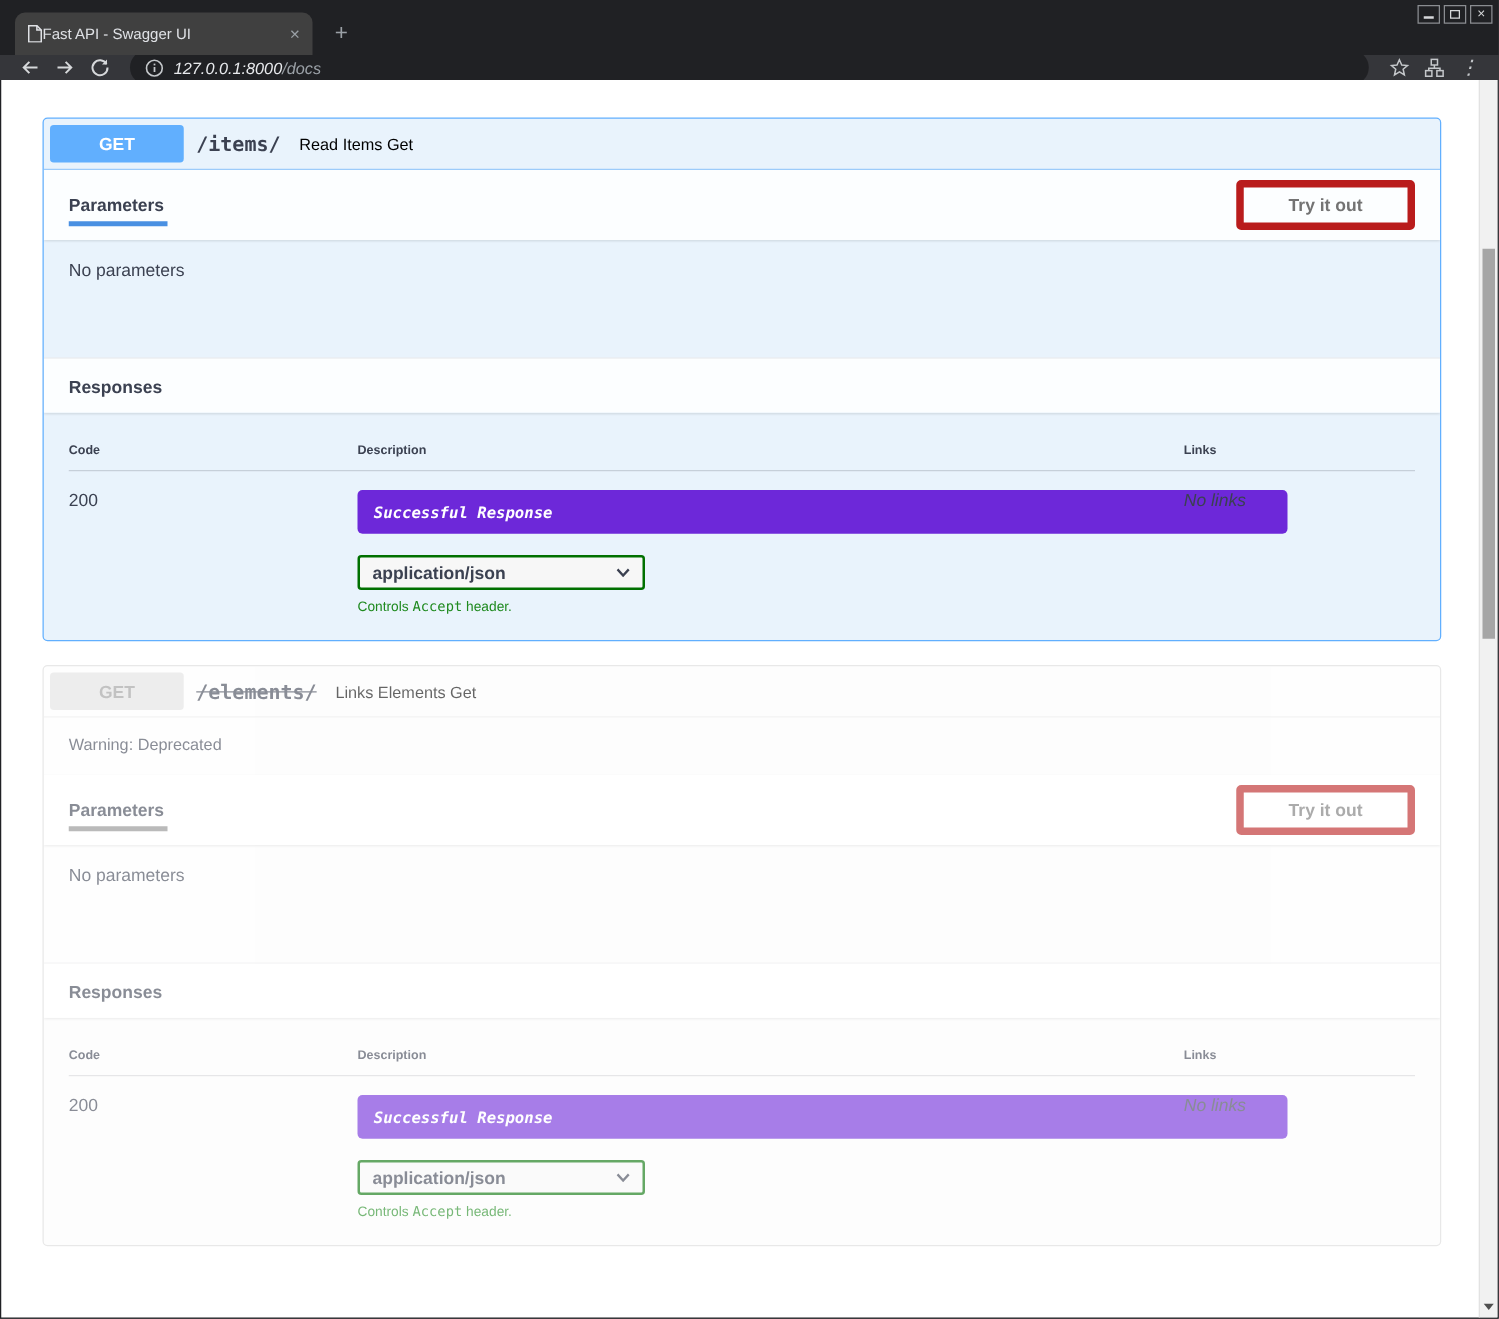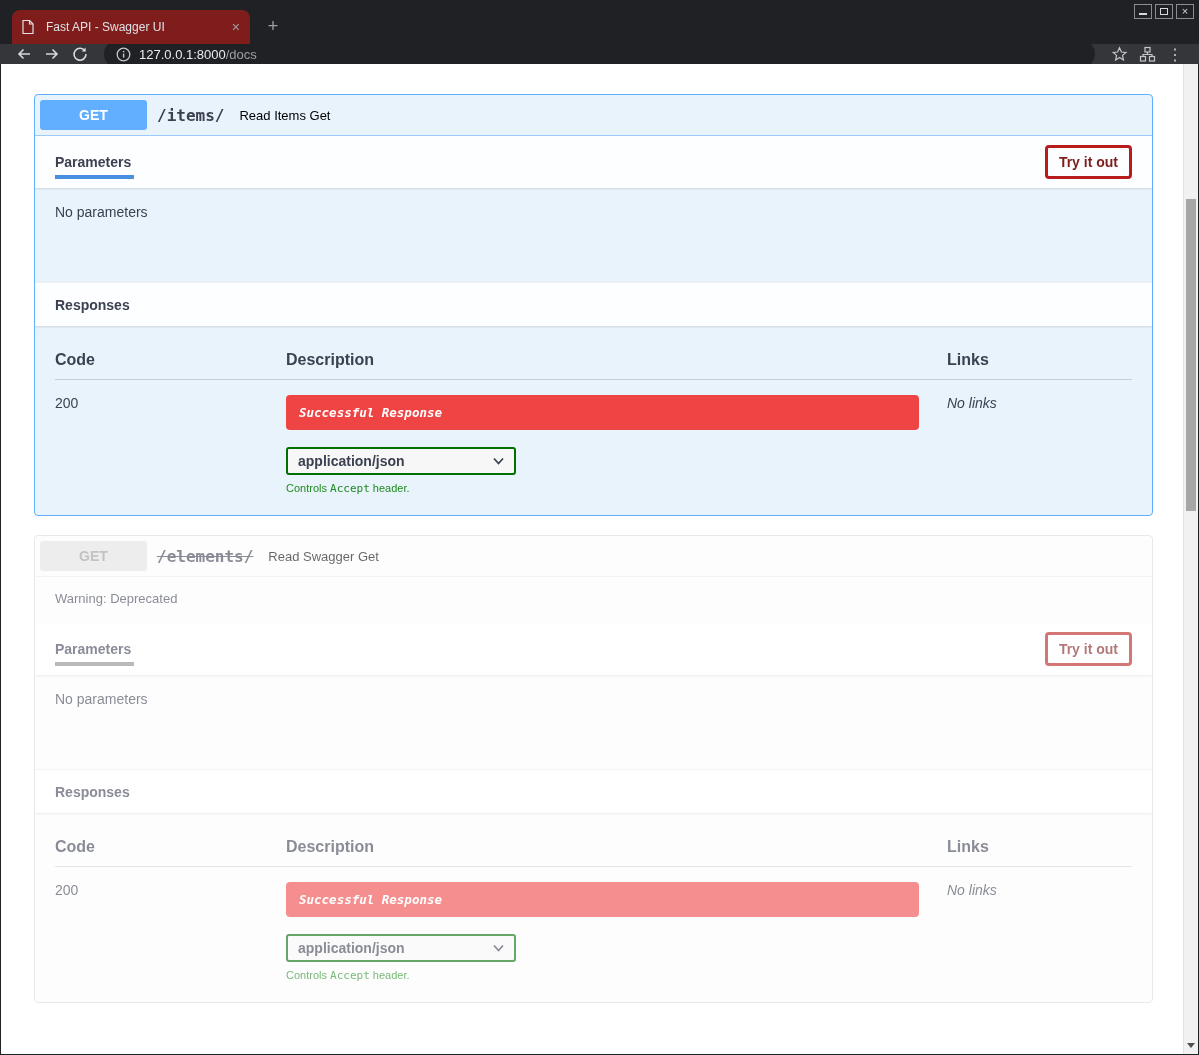--- a/index.html
+++ b/index.html
@@ -8,27 +8,27 @@
 
   .window { width:1199px; height:1055px; display:flex; flex-direction:column; background:#202124; }
 
   
   .titlebar { height:44px; position:relative; background:#202124; flex:0 0 auto; }
   .win-controls { position:absolute; top:4px; right:5px; display:flex; gap:3px; }
   .wc { width:18px; height:15px; border:1px solid #8a8d91; position:relative; display:flex; align-items:center; justify-content:center; color:#d6d8da; font-size:11px; line-height:1; cursor:default; }
   .wc-min::after { content:""; position:absolute; left:4px; right:4px; bottom:3px; border-bottom:2px solid #d6d8da; }
   .wc-max::after { content:""; position:absolute; left:4px; right:4px; top:3px; bottom:3px; border:1px solid #d6d8da; }
 
-  .tab { position:absolute; left:12px; bottom:0; width:238px; height:34px; background:#7f1d1d; border-radius:8px 8px 0 0; display:flex; align-items:center; padding:0 10px; gap:12px; }
+  .tab { position:absolute; left:12px; bottom:0; width:238px; height:34px; background:#404040; border-radius:8px 8px 0 0; display:flex; align-items:center; padding:0 10px; gap:0; }
   .tab-title { flex:1; font-size:12px; color:#dfe1e5; white-space:nowrap; overflow:hidden; text-overflow:ellipsis; }
   .tab-close { color:#9aa0a6; font-size:14px; line-height:1; }
   .new-tab { position:absolute; left:262px; bottom:7px; color:#9aa0a6; font-size:18px; line-height:1; width:22px; height:22px; display:flex; align-items:center; justify-content:center; }
 
   
-  .toolbar { height:20px; background:#35363a; display:flex; align-items:center; padding:0 10px; flex:0 0 auto; }
+  .toolbar { height:20px; background:#35363a; display:flex; align-items:center; padding:0 10px; flex:0 0 auto;font-style:italic; }
   .tb-btn { width:28px; height:28px; display:flex; align-items:center; justify-content:center; color:#c4c7ca; flex:0 0 auto; }
   .omnibox { flex:1; height:28px; background:#202124; border-radius:14px; margin:0 10px; display:flex; align-items:center; padding:0 12px; gap:8px; }
   .url { font-size:13px; white-space:nowrap; }
   .url .host { color:#e8eaed; }
   .url .path { color:#9aa0a6; }
   .kebab { font-size:16px; color:#c4c7ca; }
 
   
   .content { flex:1; background:#ffffff; margin:0 1px 1px 1px; position:relative; overflow:hidden; }
   .scrollbar { position:absolute; top:0; right:0; bottom:0; width:15px; background:#f1f1f1; border-left:1px solid #e2e2e2; }
@@ -57,32 +57,32 @@
   .opblock.deprecated .op-path { text-decoration:line-through; }
   .op-desc { font-size:13px; color:#000000; margin-left:15px; }
 
   .warning-row { padding:14px 20px 17px 20px; font-size:13px; color:#3b4151; }
 
   .section-header { min-height:52px; display:flex; align-items:center; justify-content:space-between; padding:8px 20px; background:rgba(255,255,255,.85); box-shadow:0 1px 2px rgba(0,0,0,.12);gap:28px; }
   .params-title { font-size:14px; font-weight:700; color:#3b4151; position:relative; }
   .params-title::after { content:""; position:absolute; left:0; bottom:-9px; width:104%; height:4px; background:#4990e2; }
   .opblock.deprecated .params-title::after { background:#8c8c8c; }
 
-  .tryout-btn { border:3px solid #b91c1c; background:transparent; border-radius:4px; padding:6px 11px; font-size:14px; font-weight:700; color:#7f1d1d; font-family:"Liberation Sans", sans-serif; cursor:pointer; }
+  .tryout-btn { border:6px solid #b91c1c; background:transparent; border-radius:4px; padding:6px 36px; font-size:14px; font-weight:700; color:#737373; font-family:"Liberation Sans", sans-serif; cursor:pointer; }
 
   .params-body { padding:16px 20px 62px 20px; font-size:14px; color:#3b4151; }
 
   .responses-header { min-height:44px; display:flex; align-items:center; padding:8px 20px; background:rgba(255,255,255,.85); box-shadow:0 1px 2px rgba(0,0,0,.12); border-top:1px solid rgba(59,65,81,.08); }
   .responses-title { font-size:14px; font-weight:700; color:#3b4151; }
 
   .responses-content { padding:25px 20px 20px 20px; }
   .resp-grid { display:grid; grid-template-columns:231px 661px 1fr; }
-  .resp-head { font-size:16px; font-weight:700; color:#3b4151; padding-bottom:10px; border-bottom:1px solid rgba(59,65,81,.2); }
+  .resp-head { font-size:10px; font-weight:700; color:#3b4151; padding-bottom:10px; border-bottom:1px solid rgba(59,65,81,.2); }
   .resp-row { padding-top:15px; font-size:14px; color:#3b4151; }
-  .resp-bar { width:633px; background:#ef4444; color:#fff; border-radius:4px; padding:10px 13px; font-family:"DejaVu Sans Mono", monospace; font-style:italic; font-weight:700; font-size:12.5px; }
+  .resp-bar { width:744px; background:#6d28d9; color:#fff; border-radius:4px; padding:10px 13px; font-family:"DejaVu Sans Mono", monospace; font-style:italic; font-weight:700; font-size:12.5px; }
   .no-links { font-style:italic; }
 
   .media-select { margin-top:17px; width:230px; height:28px; border:2px solid #007000; border-radius:3px; background:#f7f7f7; display:flex; align-items:center; justify-content:space-between; padding:0 10px; cursor:pointer; }
   .media-select .sel-label { font-size:14px; font-weight:700; color:#3b4151; }
   .accept-note { margin-top:7px; font-size:11px; color:#1f8a1f; }
   .accept-note .mono { font-family:"DejaVu Sans Mono", monospace; }
 
   svg { display:block; }
 </style>
 </head>
@@ -192,21 +192,21 @@
             </div>
             <div class="no-links">No links</div>
           </div>
         </div>
       </div>
 
       <div class="opblock deprecated">
         <div class="op-summary">
           <span class="method-badge">GET</span>
           <span class="op-path">/elements/</span>
-          <span class="op-desc">Read Swagger Get</span>
+          <span class="op-desc">Links Elements Get</span>
         </div>
         <div class="warning-row">Warning: Deprecated</div>
         <div class="section-header">
           <span class="params-title">Parameters</span>
           <button class="tryout-btn">Try it out</button>
         </div>
         <div class="params-body">No parameters</div>
         <div class="responses-header">
           <span class="responses-title">Responses</span>
         </div>

